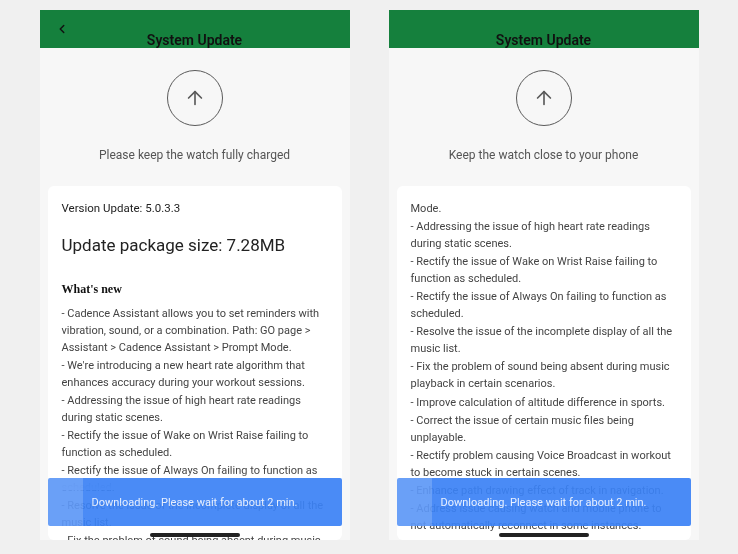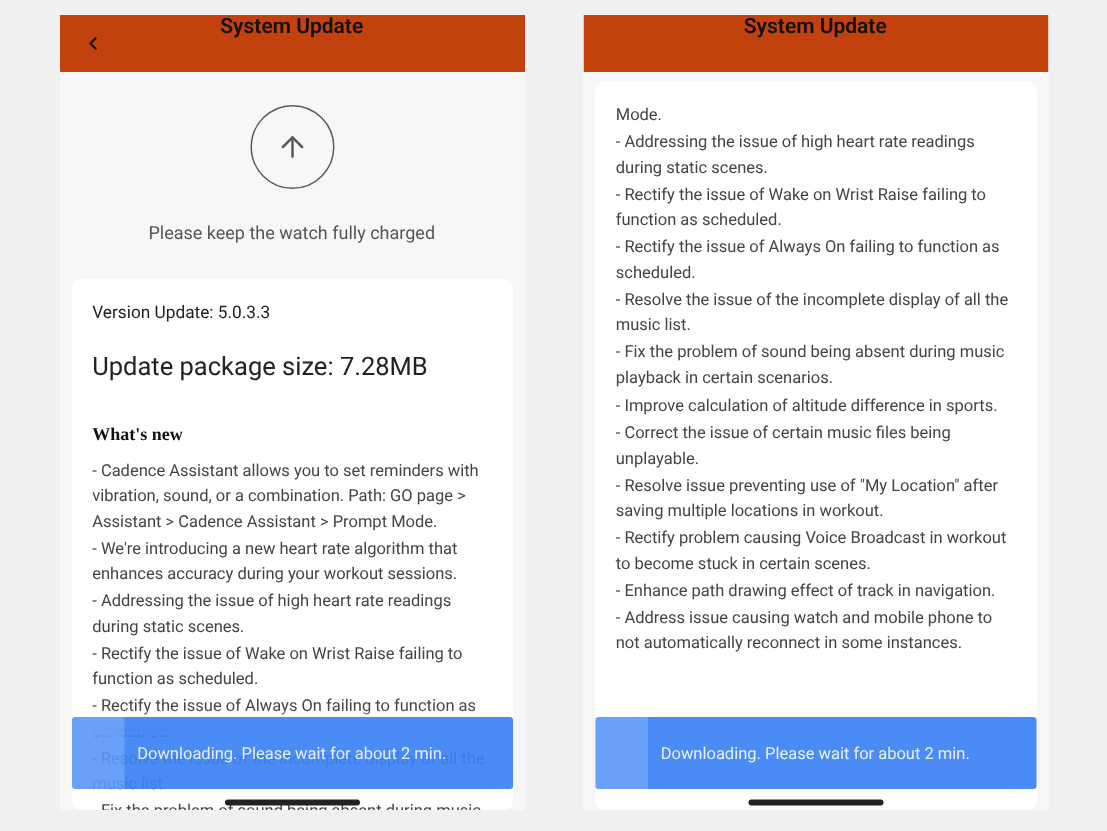--- a/index.html
+++ b/index.html
@@ -16,25 +16,25 @@
     width: 310px;
     height: 530px;
     background: #f7f7f7;
     position: relative;
     display: flex;
     flex-direction: column;
     overflow: hidden;
   }
   .header {
     display: flex;
-    align-items: flex-start;
+    align-items: flex-end;
     justify-content: center;
     height: 38px;
     position: relative;
-    background: #c2410c;
+    background: #15803d;
   }
   .back-btn {
     position: absolute;
     left: 10px;
     top: 50%;
     transform: translateY(-50%);
     width: 24px;
     height: 24px;
     display: flex;
     align-items: center;
@@ -154,31 +154,39 @@
     <div class="progress"></div>
     <span>Downloading. Please wait for about 2 min.</span>
   </div>
   <div class="home-ind"></div>
 </div>
 
 <div class="phone">
   <div class="header">
     <div class="title">System Update</div>
   </div>
+  <div class="upload-area">
+    <div class="circle">
+      <svg width="22" height="22" viewBox="0 0 24 24" fill="none" stroke="#5a5a5a" stroke-width="1.8" stroke-linecap="round" stroke-linejoin="round">
+          <line x1="12" y1="19" x2="12" y2="5"></line>
+          <polyline points="5 12 12 5 19 12"></polyline>
+        </svg>
+    </div>
+    <div class="caption">Keep the watch close to your phone</div>
+  </div>
   <div class="card">
     <div class="notes" id="right-notes">
         <div>Mode.</div>
         <div>- Addressing the issue of high heart rate readings during static scenes.</div>
         <div>- Rectify the issue of Wake on Wrist Raise failing to function as scheduled.</div>
         <div>- Rectify the issue of Always On failing to function as scheduled.</div>
         <div>- Resolve the issue of the incomplete display of all the music list.</div>
         <div>- Fix the problem of sound being absent during music playback in certain scenarios.</div>
         <div>- Improve calculation of altitude difference in sports.</div>
         <div>- Correct the issue of certain music files being unplayable.</div>
-        <div>- Resolve issue preventing use of "My Location" after saving multiple locations in workout.</div>
         <div>- Rectify problem causing Voice Broadcast in workout to become stuck in certain scenes.</div>
         <div>- Enhance path drawing effect of track in navigation.</div>
         <div>- Address issue causing watch and mobile phone to not automatically reconnect in some instances.</div>
       </div>
   </div>
   <div class="download-bar">
     <div class="progress"></div>
     <span>Downloading. Please wait for about 2 min.</span>
   </div>
   <div class="home-ind"></div>

